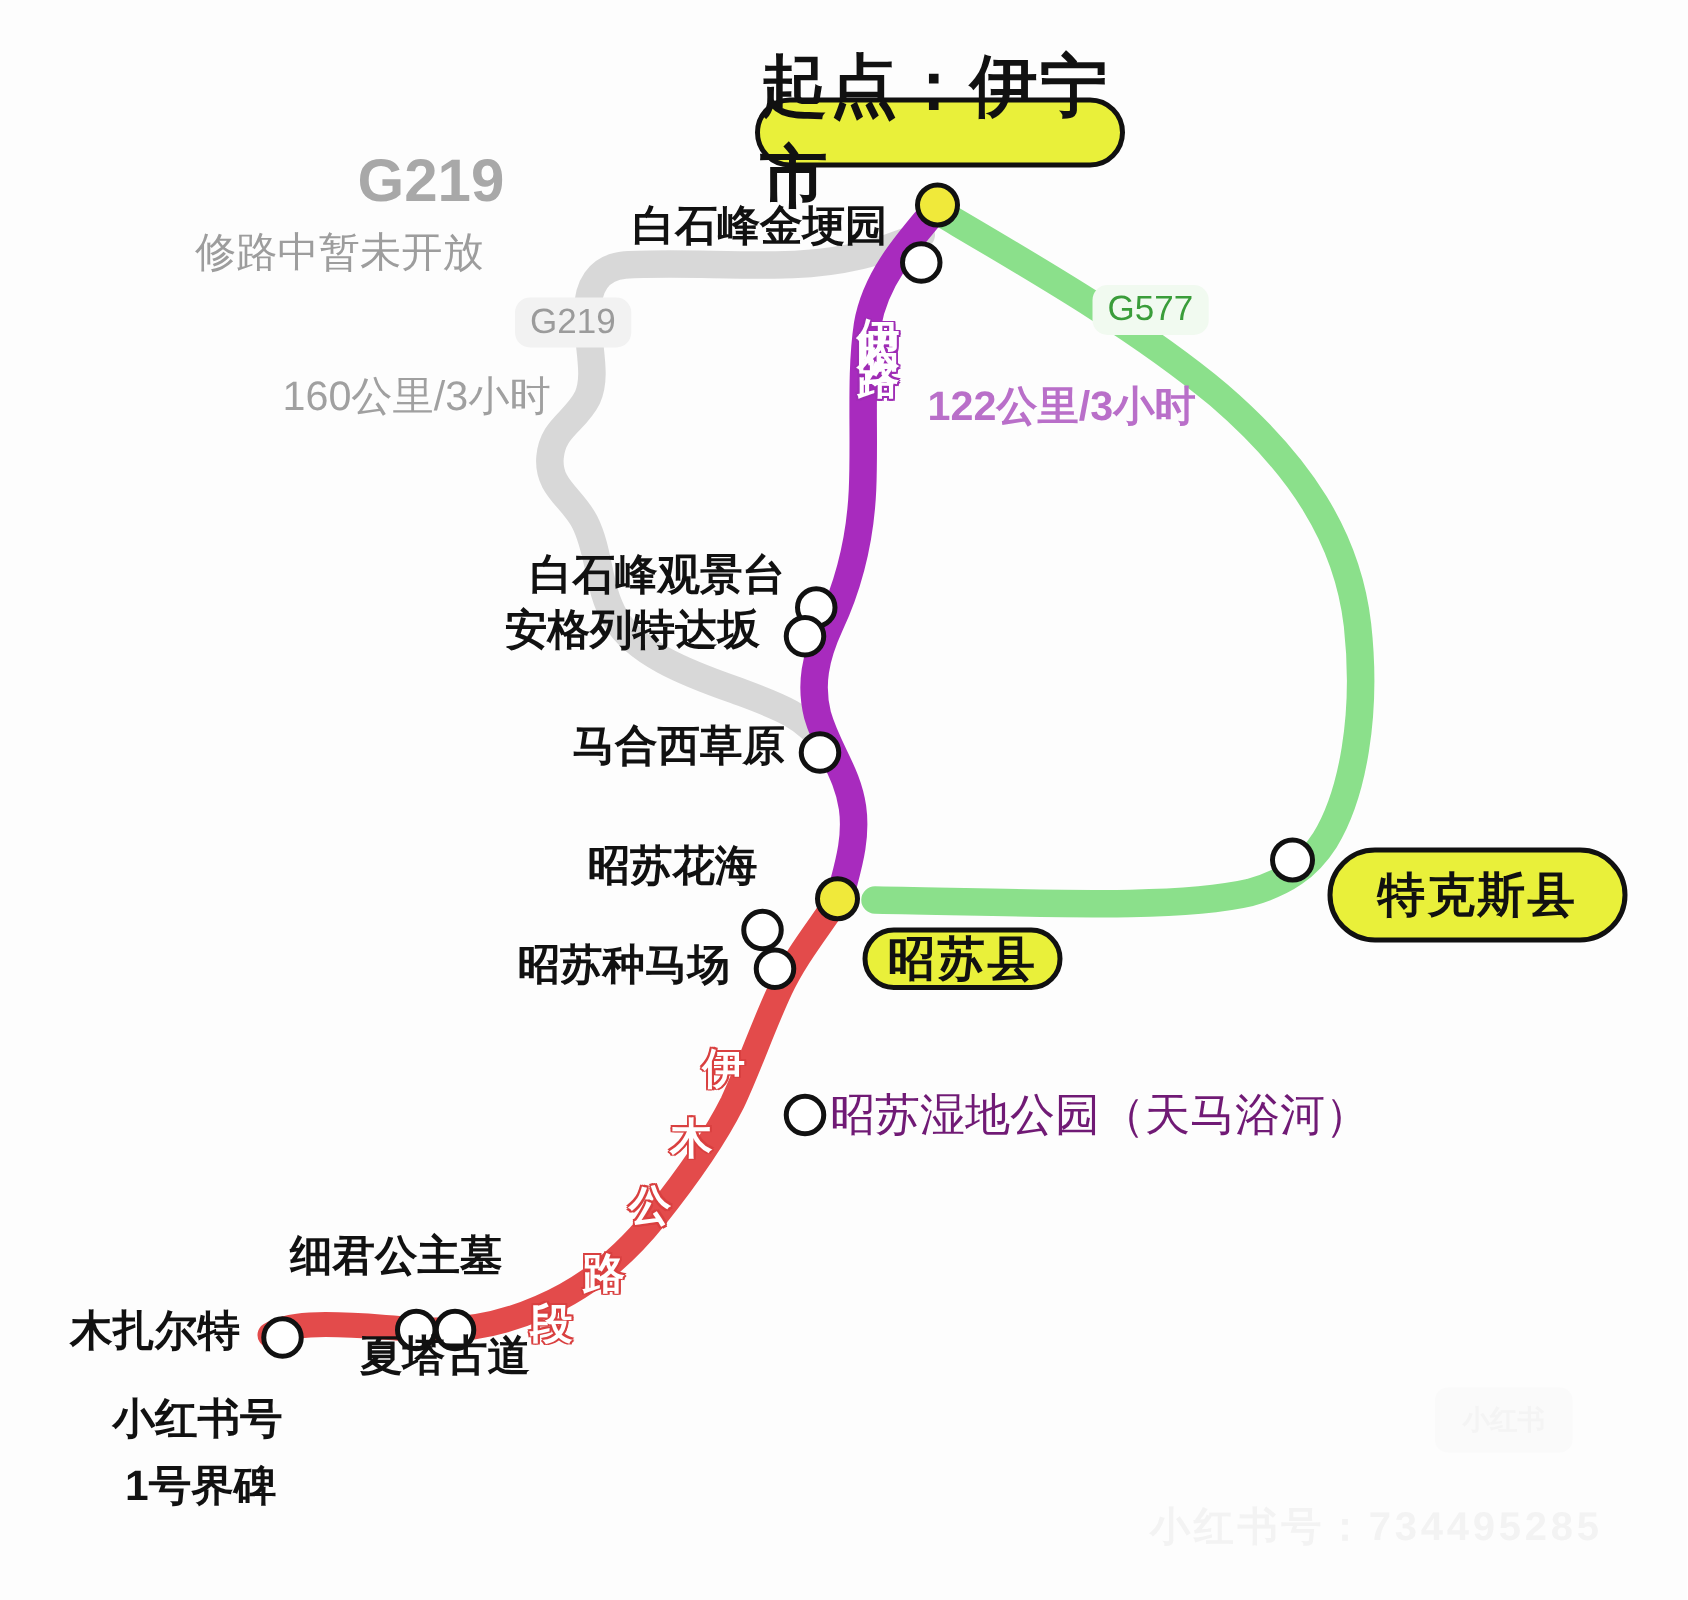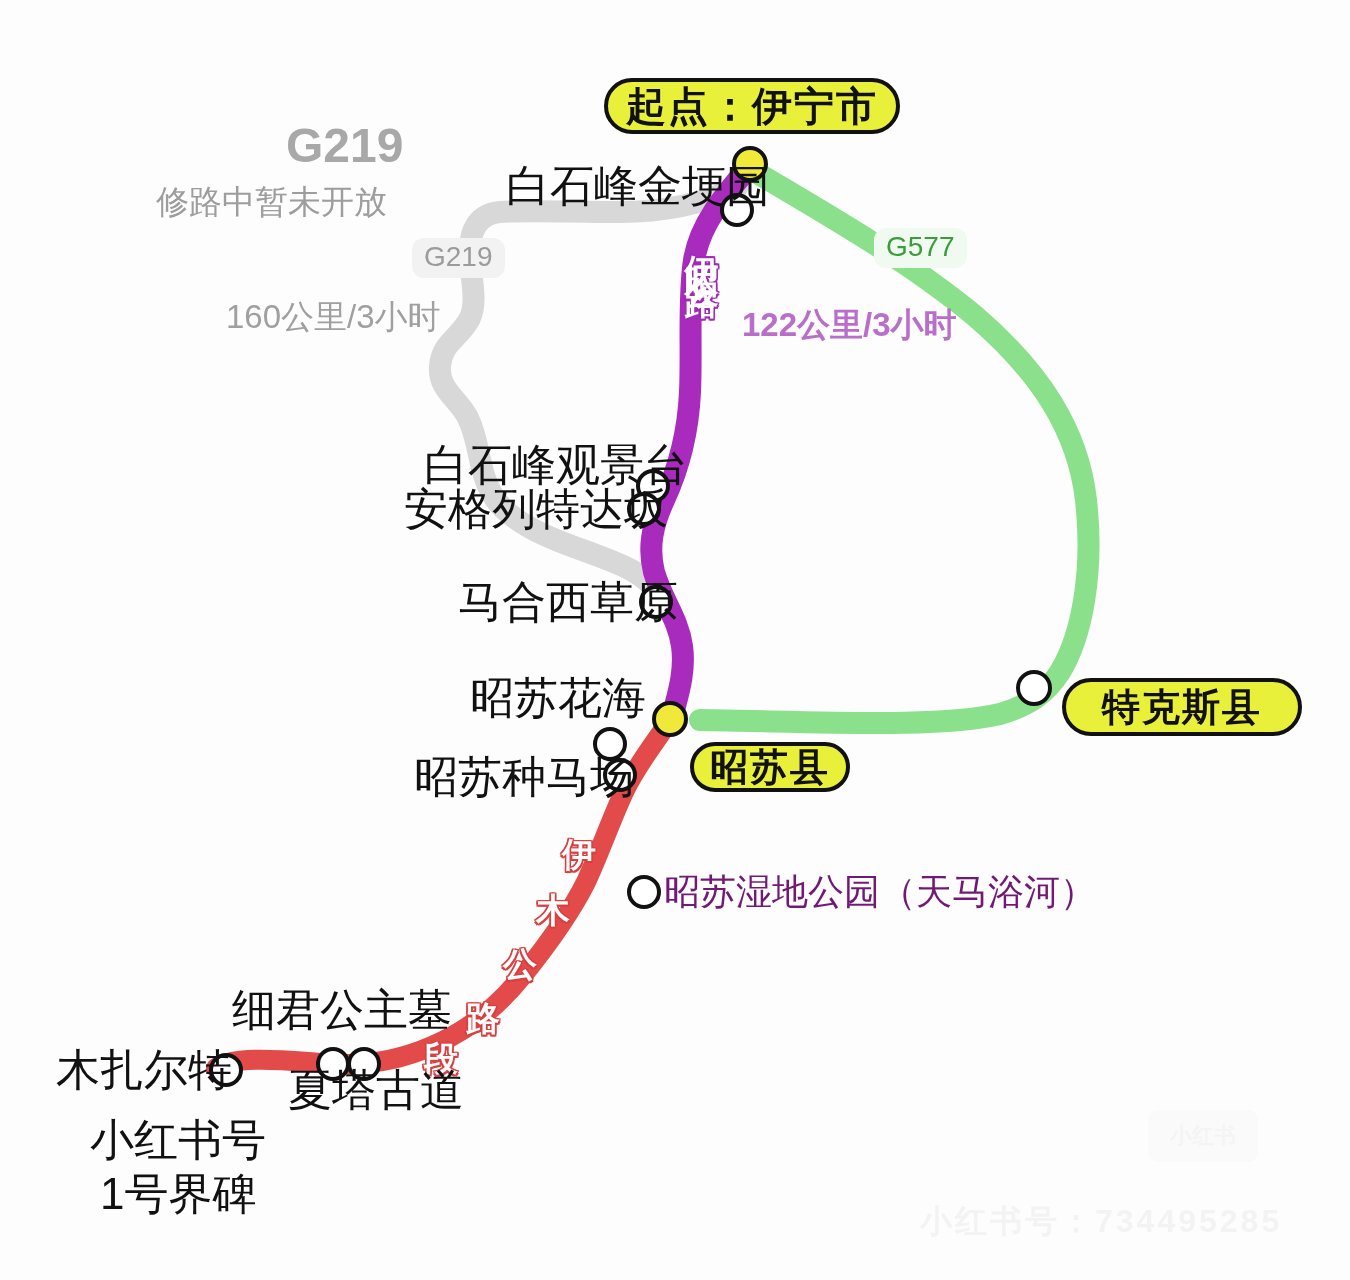--- a/index.html
+++ b/index.html
@@ -37,30 +37,30 @@
     font-weight: 700;
     display: flex;
     align-items: center;
     justify-content: center;
     letter-spacing: 2px;
     box-sizing: border-box;
   }
   #pill-start {
     left: 604px; top: 78px;
     width: 296px; height: 56px;
-    font-size: 40px;
+    font-size: 54px;
   }
   #pill-zhaosu {
     left: 690px; top: 742px;
     width: 160px; height: 50px;
     font-size: 38px;
   }
   #pill-tekesi {
     left: 1062px; top: 678px;
-    width: 240px; height: 58px;
+    width: 240px; height: 76px;
     font-size: 38px;
   }
   
   .shield {
     position: absolute;
     border-radius: 12px;
     padding: 3px 12px 5px 12px;
     font-size: 28px;
     font-weight: 400;
     box-sizing: border-box;
@@ -102,22 +102,22 @@
     color: #b96fc9;
   }
   #dist-green {
     left: 1084px; top: 308px;
     font-size: 33px;
     font-weight: 700;
     color: #36a036;
   }
   
   .poi {
-    font-size: 44px;
-    font-weight: 400;
+    font-size: 34px;
+    font-weight: 700;
     color: #111111;
   }
   .poi-big {
     font-size: 36px;
     font-weight: 500;
     color: #701a75;
   }
   #poi-baishifeng-jinyuan { left: 506px; top: 164px; }
   #poi-baishifeng-view    { left: 424px; top: 443px; }
   #poi-angelite          { left: 404px; top: 487px; }

